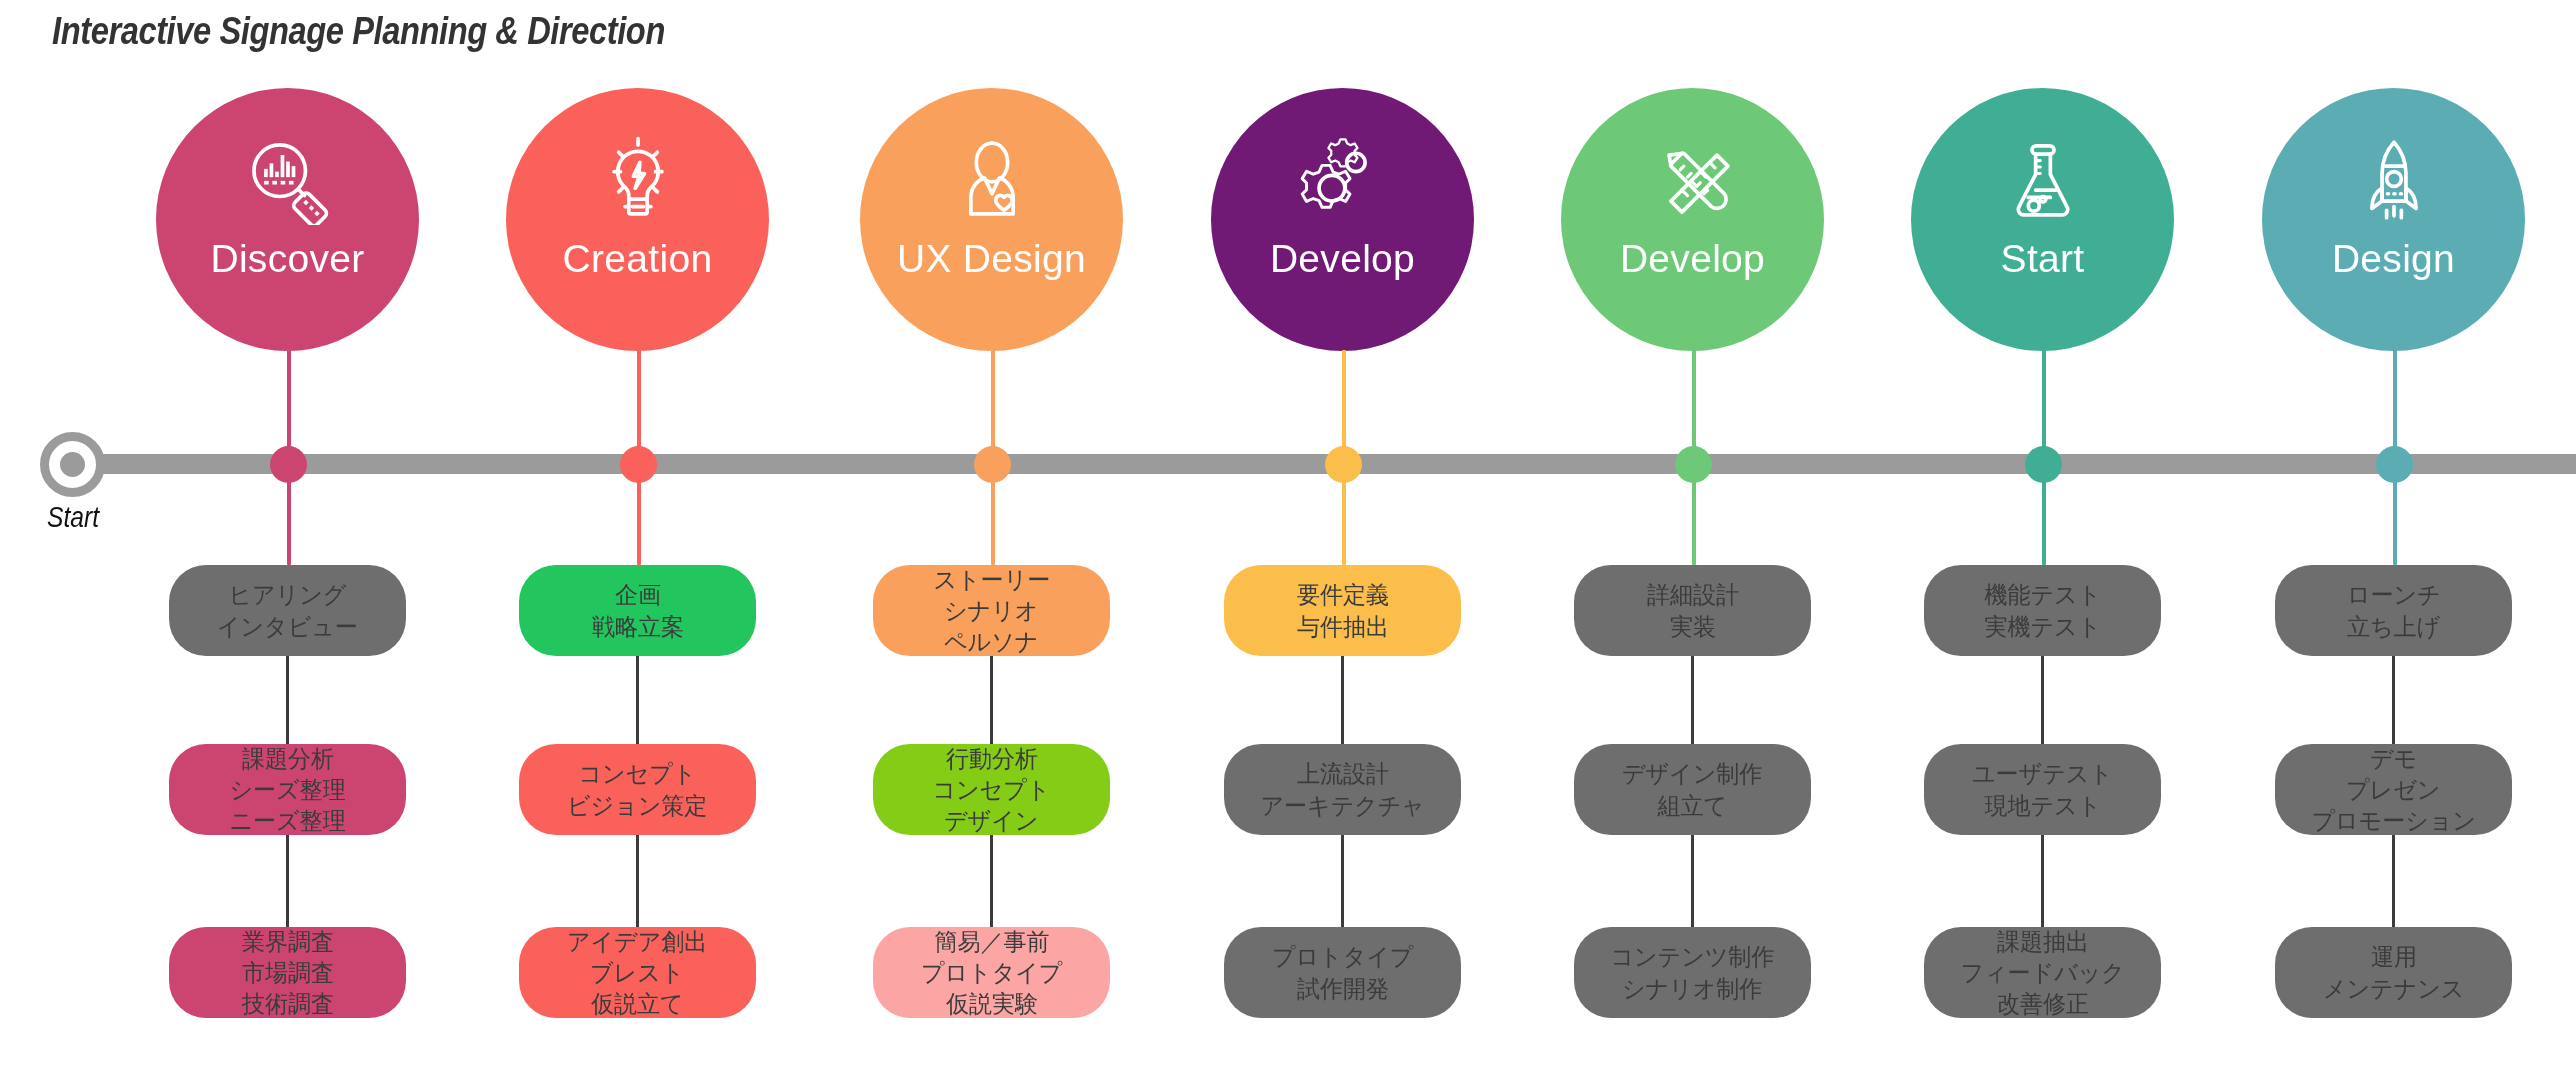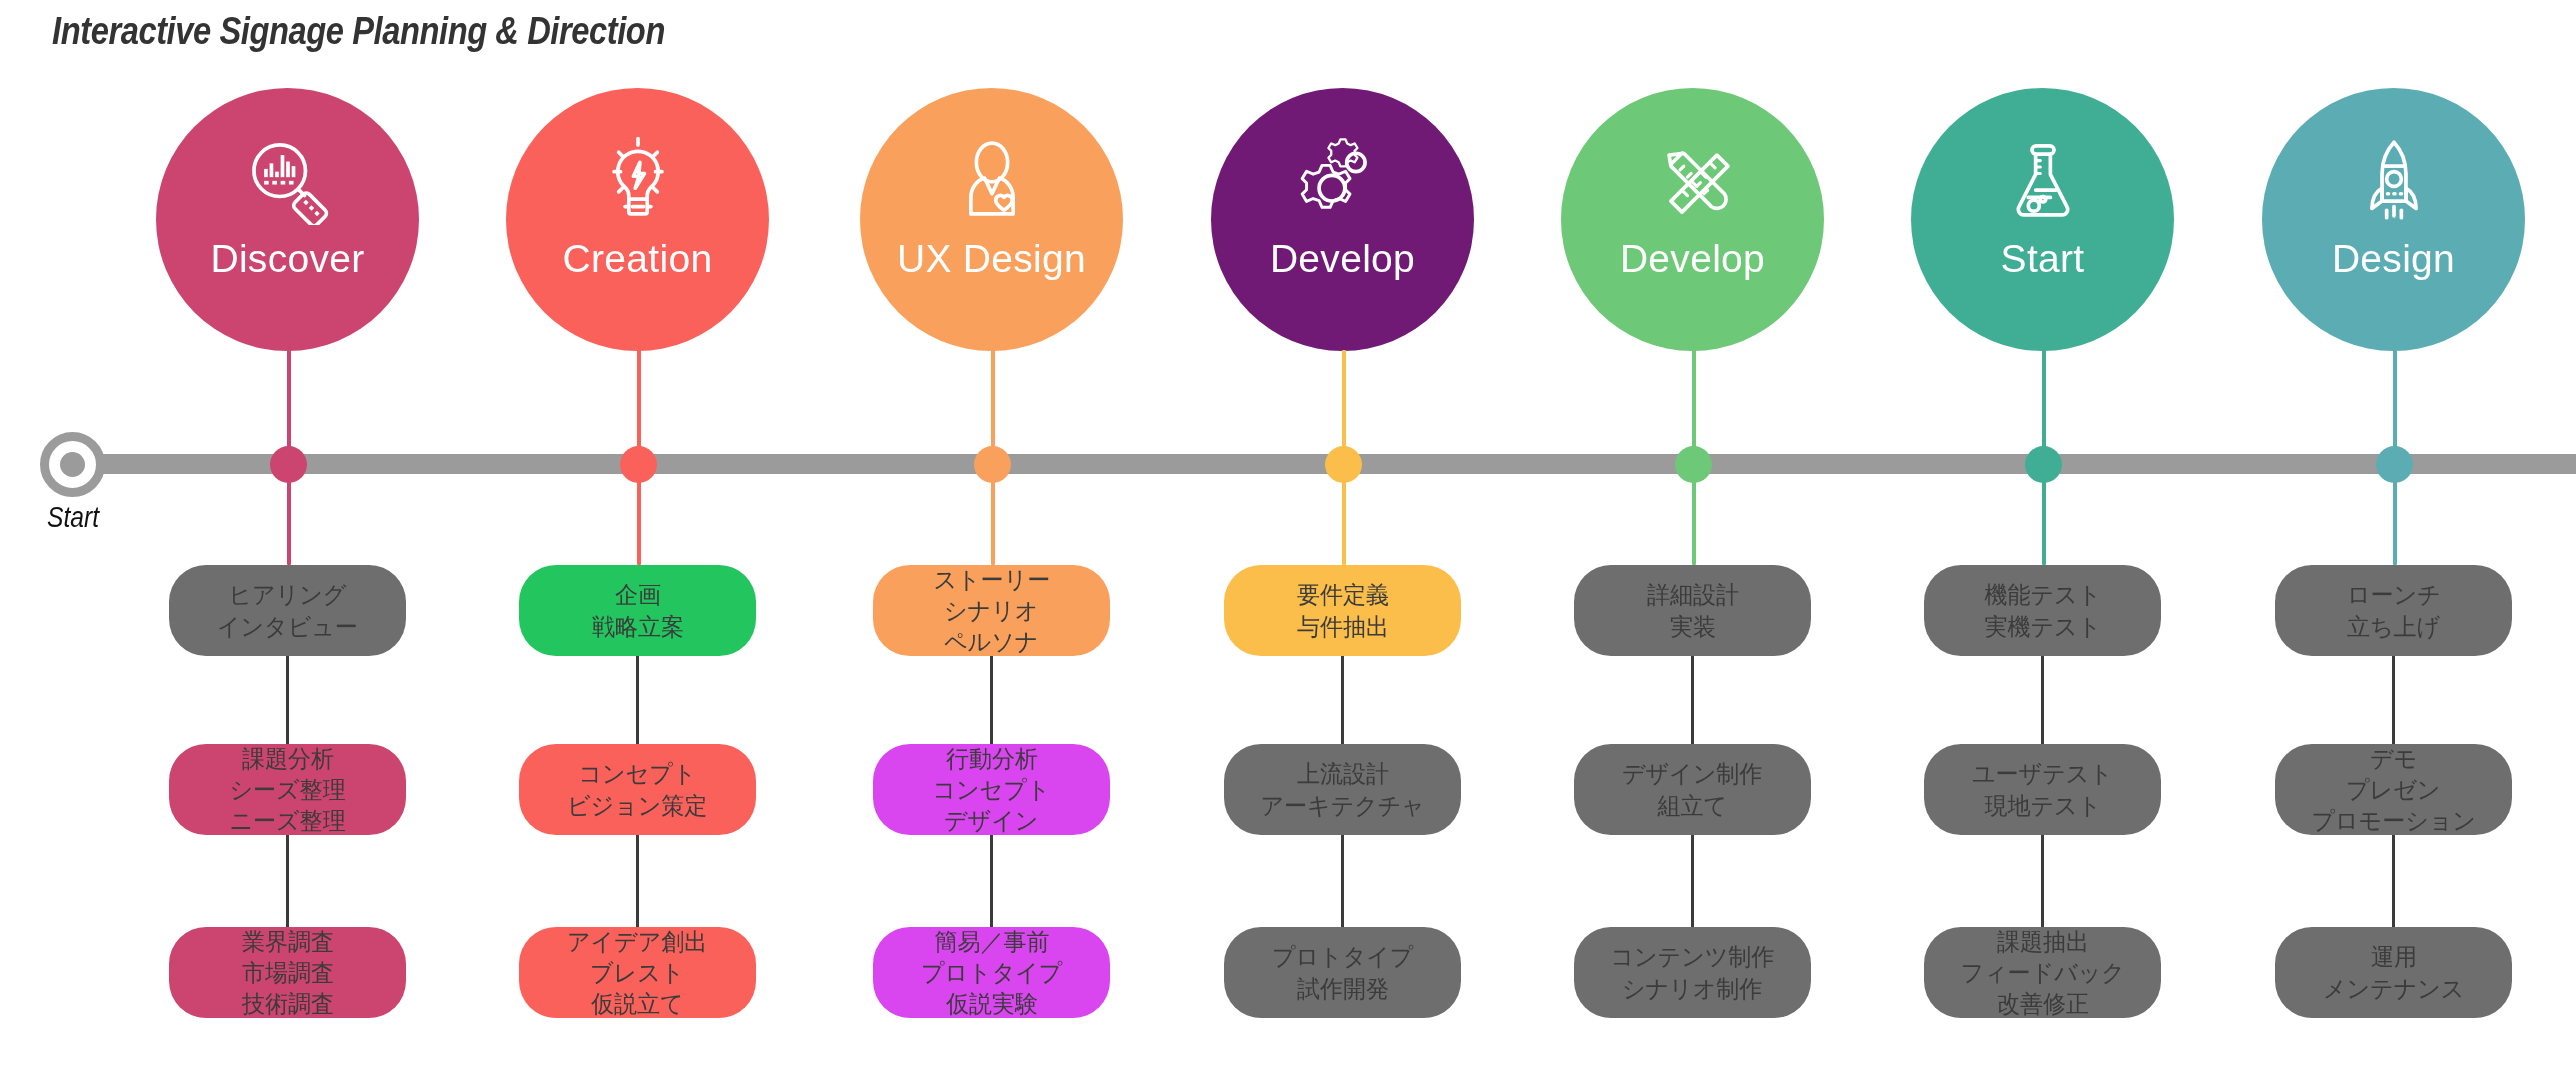--- a/index.html
+++ b/index.html
@@ -208,26 +208,26 @@
         <div class="stem up" style="background:#f9a15c"></div>
         <div class="node" style="background:#f9a15c"></div>
         <div class="stem down" style="background:#f9a15c"></div>
         <div class="link l1"></div>
         <div class="link l2"></div>
         <div class="card r1" style="background:#f9a15c">
           <span class="ln">ストーリー</span>
           <span class="ln">シナリオ</span>
           <span class="ln">ペルソナ</span>
         </div>
-        <div class="card r2" style="background:#d946ef">
+        <div class="card r2" style="background:#84cc16">
           <span class="ln">行動分析</span>
           <span class="ln">コンセプト</span>
           <span class="ln">デザイン</span>
         </div>
-        <div class="card r3" style="background:#d946ef">
+        <div class="card r3" style="background:#fca5a5">
           <span class="ln">簡易／事前</span>
           <span class="ln">プロトタイプ</span>
           <span class="ln">仮説実験</span>
         </div>
       </div>
       <div class="col" style="left: 1211px;">
         <div class="circle" style="background:#701a75">
           <span class="ic">
             <svg viewBox="0 0 100 100">
               <path d="M44 28l3-7h9l3 7 6 3 7-3 5 8-5 5v7l5 5-5 8-7-3-6 3-3 7h-9l-3-7-6-3-7 3-5-8 5-5v-7l-5-5 5-8 7 3z" style="fill:none;stroke:#fff;stroke-width:4;stroke-linecap:round;stroke-linejoin:round" transform="translate(18,-6) scale(.62)"></path>

